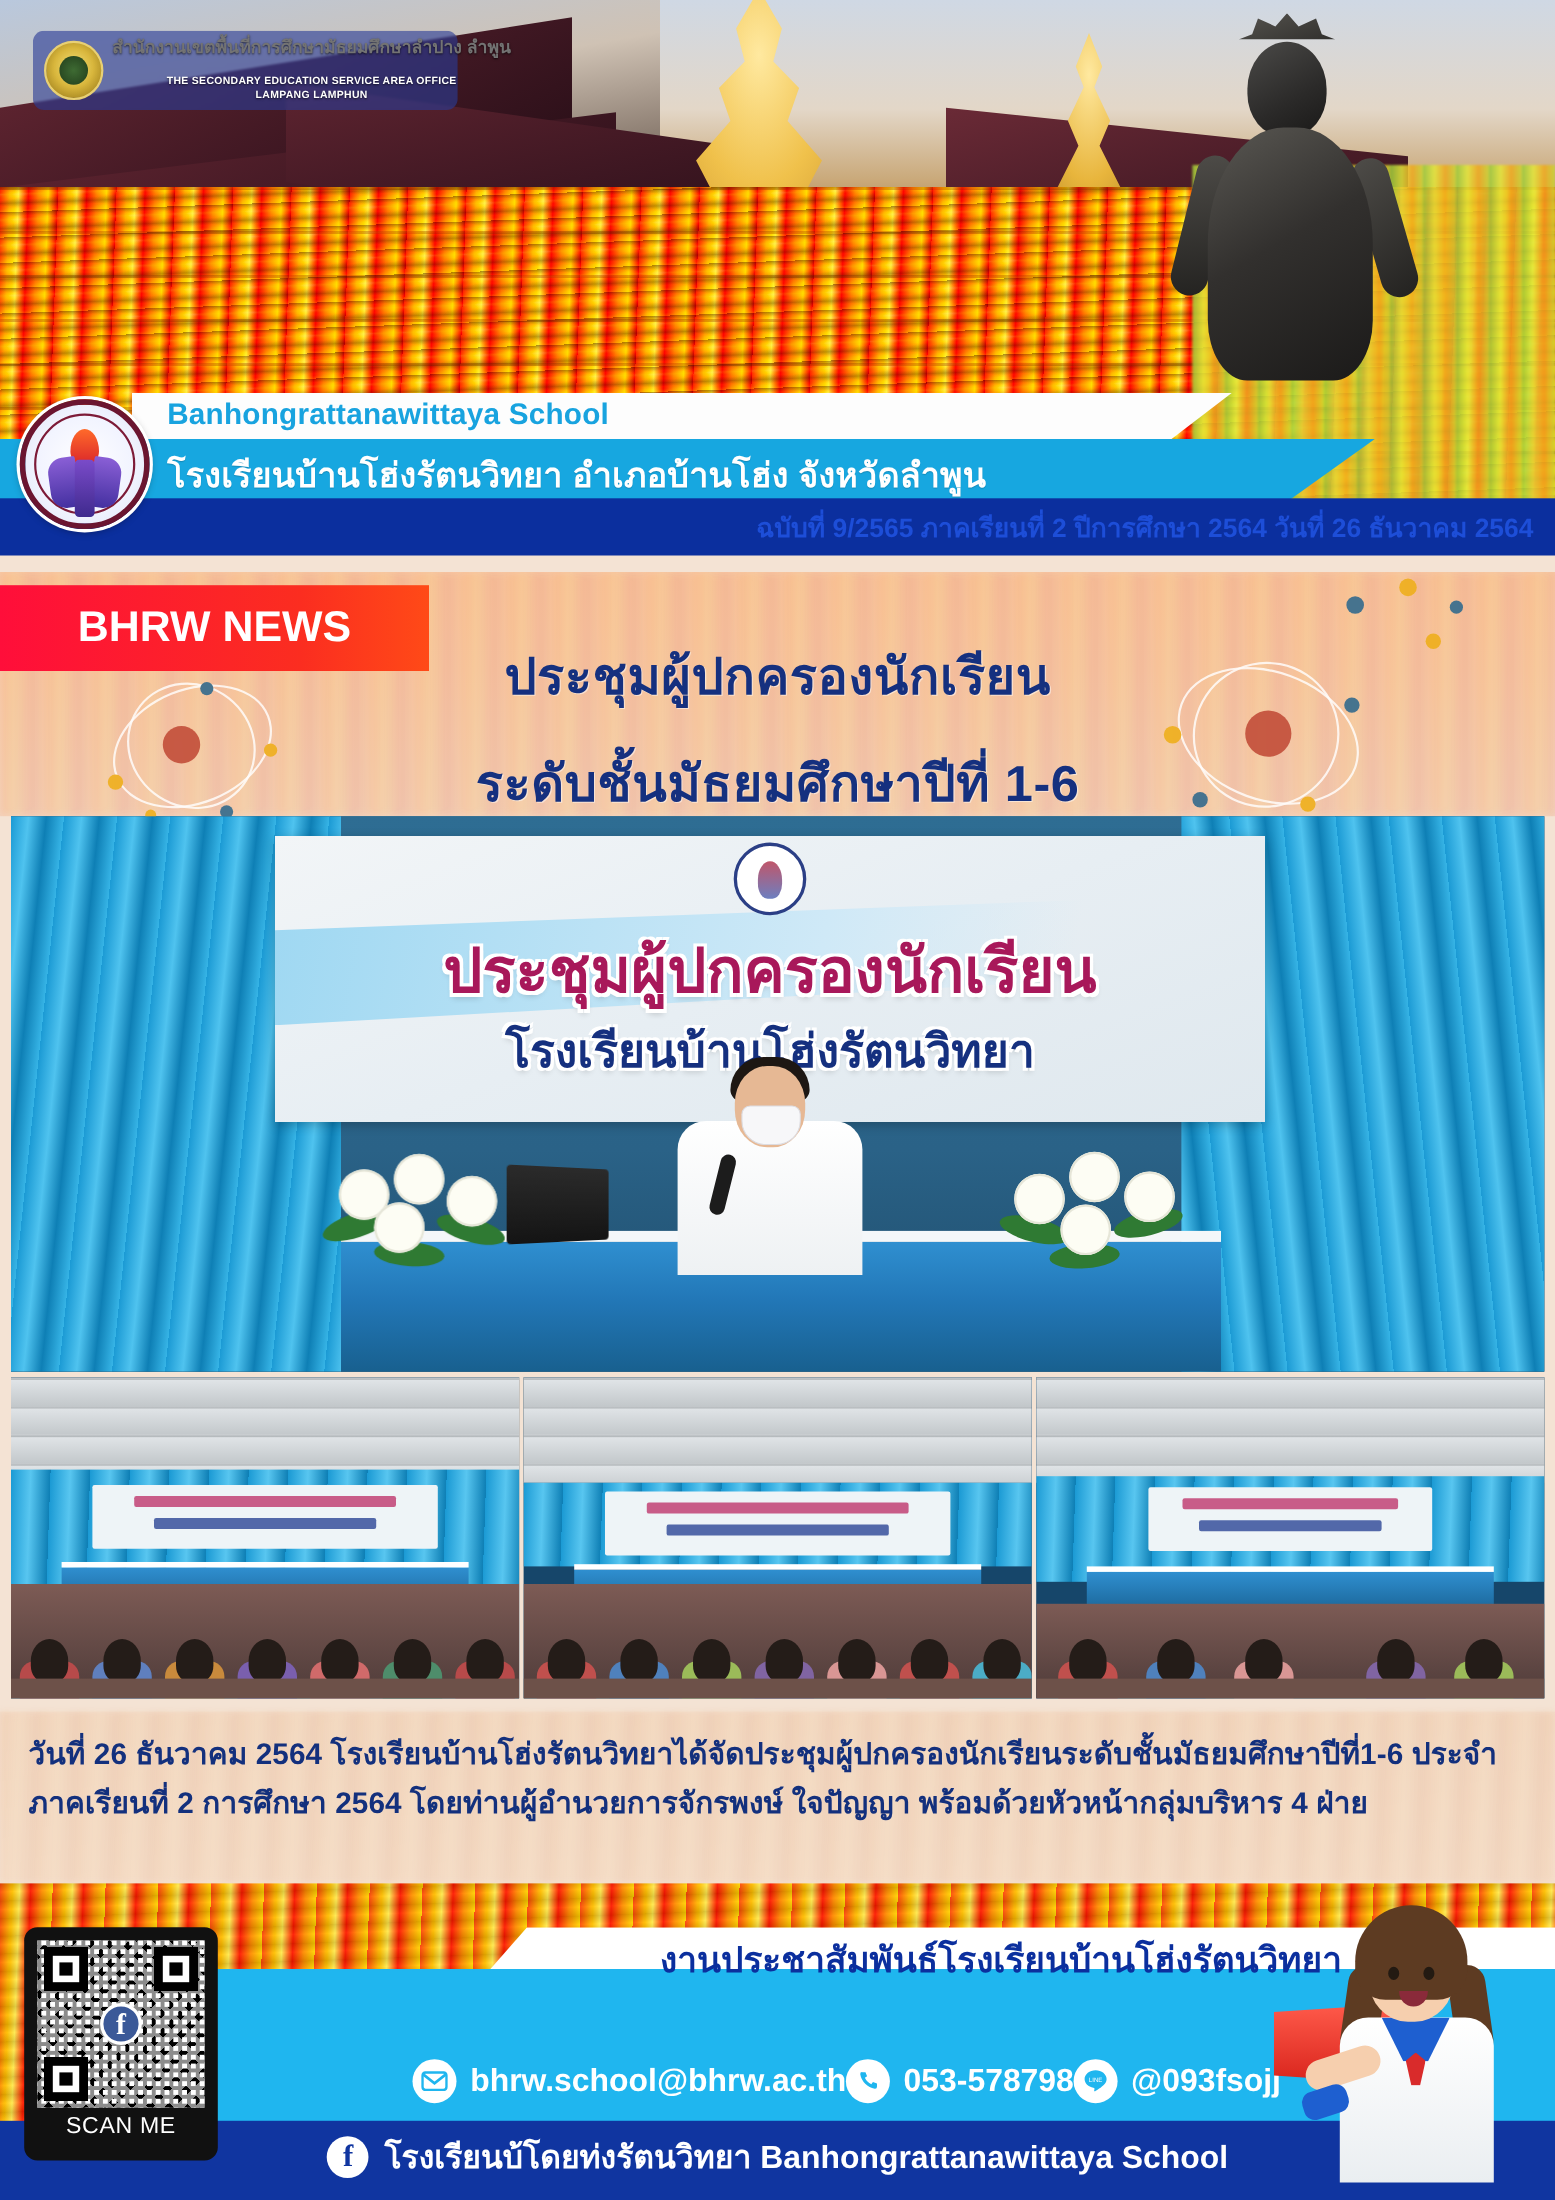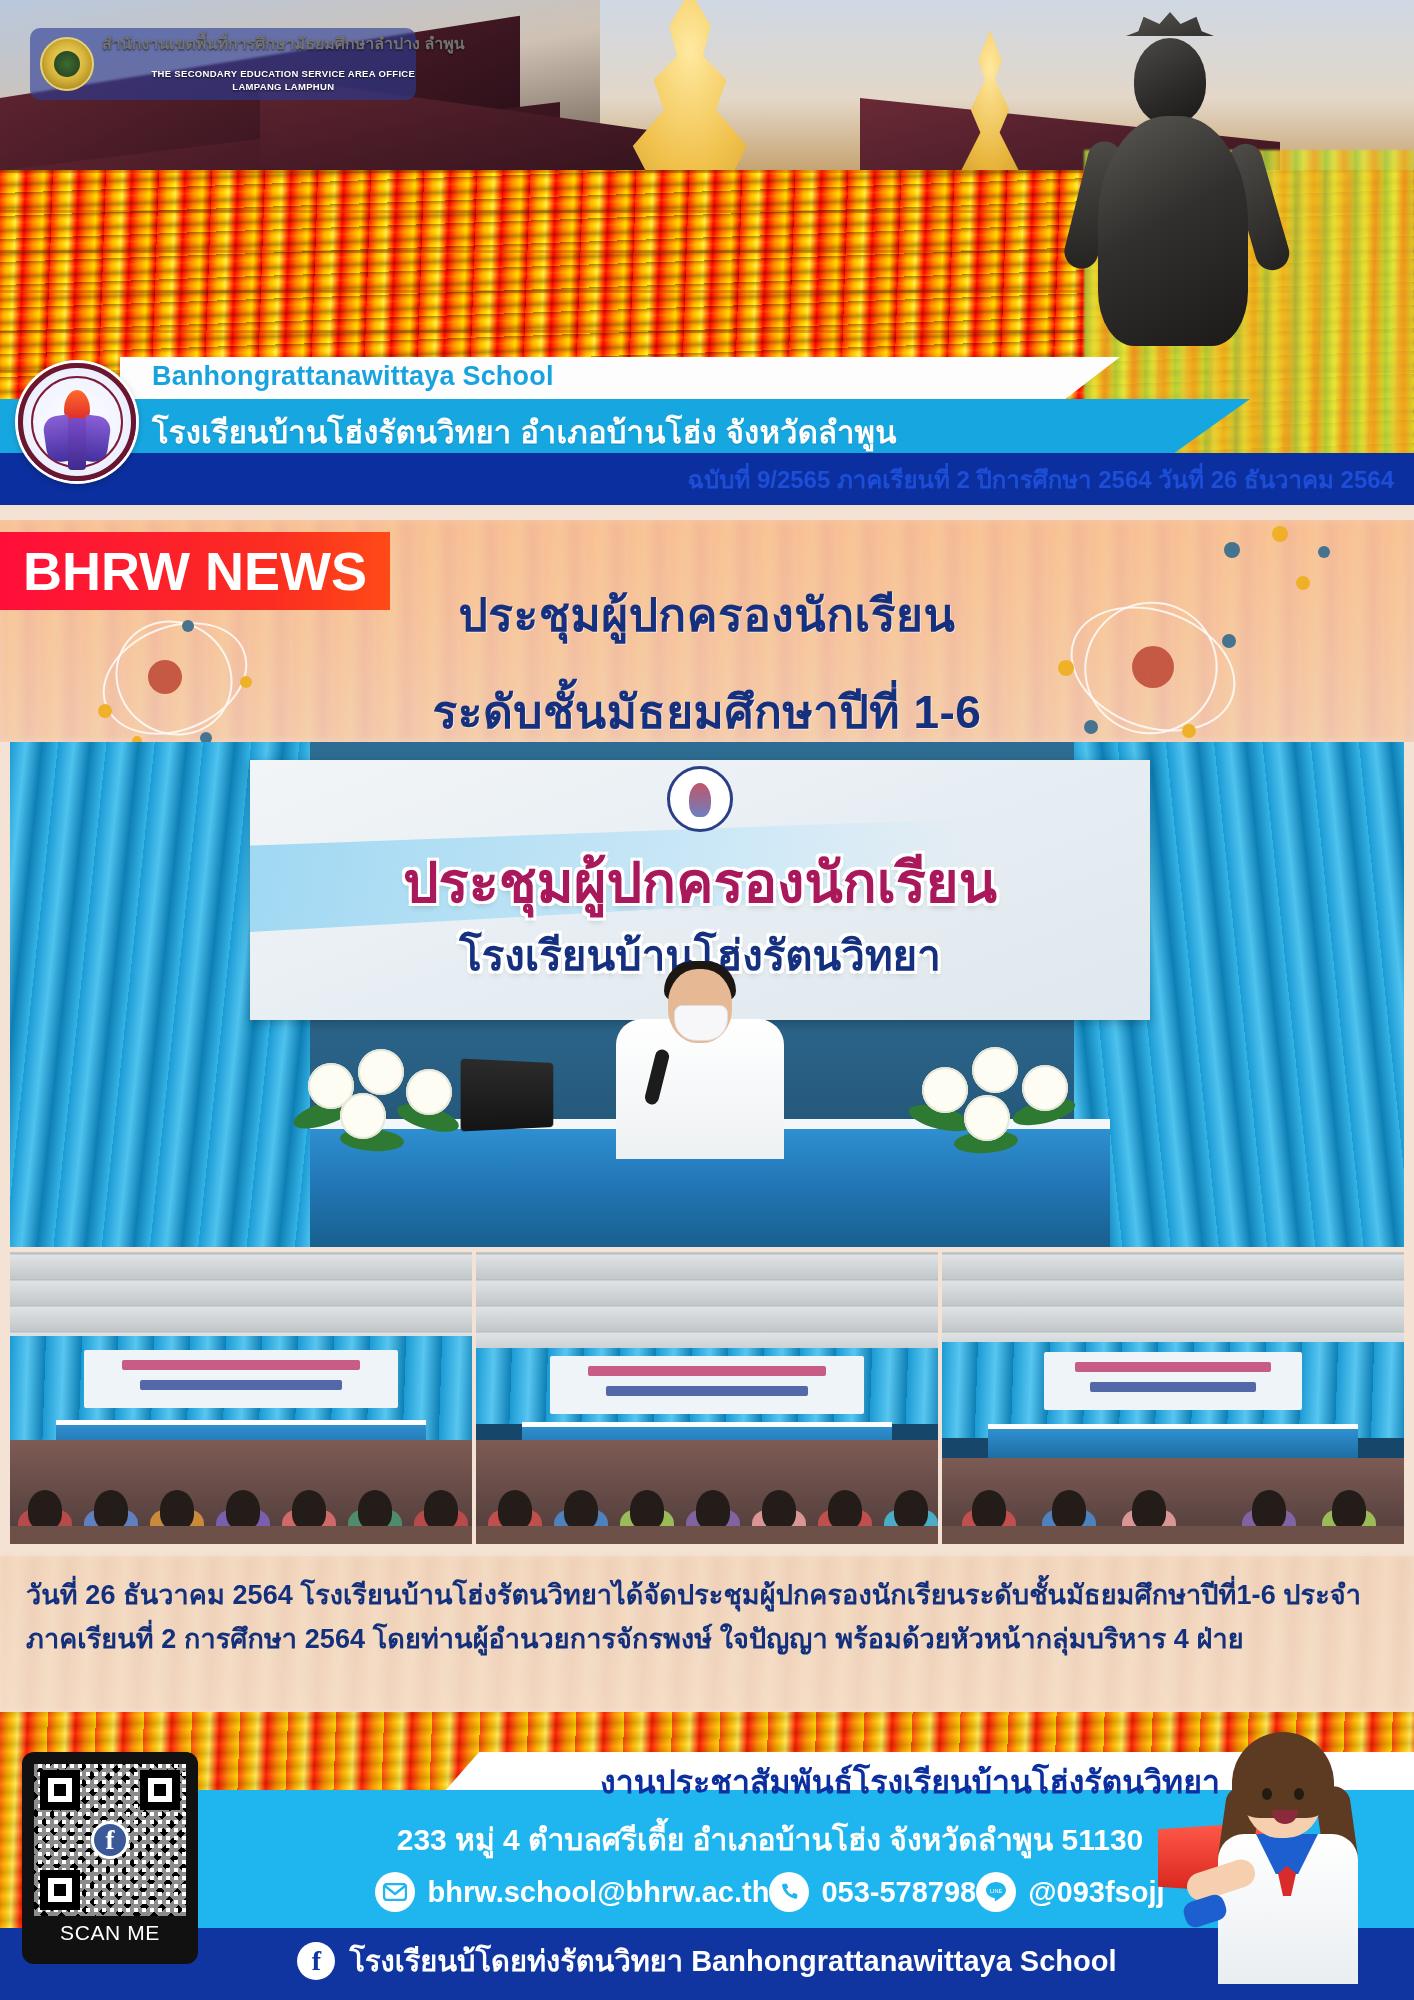--- a/index.html
+++ b/index.html
@@ -186,21 +186,21 @@
       rgba(255,120,30,.22) 0px, rgba(255,200,60,.18) 14px, rgba(220,60,20,.16) 28px, rgba(255,170,50,.14) 42px);
     filter:blur(4px);opacity:.85;
   }
   .bhrw{
     position:absolute;left:0;top:12px;width:390px;height:78px;
     background:linear-gradient(90deg,#ff0e3a 0%,#fb2d20 70%,#ff4a17 100%);
     display:flex;align-items:center;justify-content:center;
     z-index:3;
   }
   .bhrw-txt{
-    color:#fff;font-size:54px;font-weight:bold;letter-spacing:0px;
+    color:#fff;font-size:39px;font-weight:bold;letter-spacing:0px;
     font-family:"Liberation Sans",sans-serif;
   }
   .headline{
     position:absolute;left:0;right:0;top:58px;text-align:center;z-index:2;
   }
   .hl1,.hl2{
     color:#15307f;font-weight:bold;letter-spacing:.5px;
     text-shadow:1px 1px 0 rgba(255,255,255,.5);
   }
   .hl1{font-size:46px;}
@@ -676,21 +676,20 @@
   </div>
 
   <div class="footer">
     <div class="ft-bg"></div>
     <div class="ft-bg2"></div>
     <div class="ft-white"></div>
     <div class="ft-cyan"></div>
     <div class="ft-navy"></div>
 
     <div class="ft-title">งานประชาสัมพันธ์โรงเรียนบ้านโฮ่งรัตนวิทยา</div>
-    <div class="ft-addr">233 หมู่ 4 ตำบลศรีเตี้ย อำเภอบ้านโฮ่ง จังหวัดลำพูน 51130</div>
 
     <div class="ft-row">
       <div class="ft-item">
         <span class="ic">
           <svg width="24" height="18" viewBox="0 0 24 18">
               <rect x="1" y="1" width="22" height="16" rx="3" fill="none" stroke="#1fb6ef" stroke-width="2.4"></rect>
               <path d="M2 3l10 8 10-8" fill="none" stroke="#1fb6ef" stroke-width="2.4"></path>
             </svg>
         </span>
         <span class="txt">bhrw.school@bhrw.ac.th</span>

